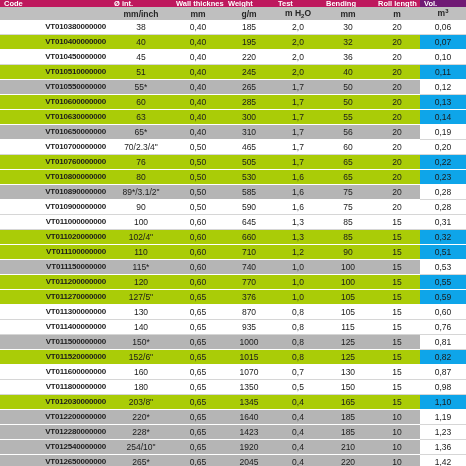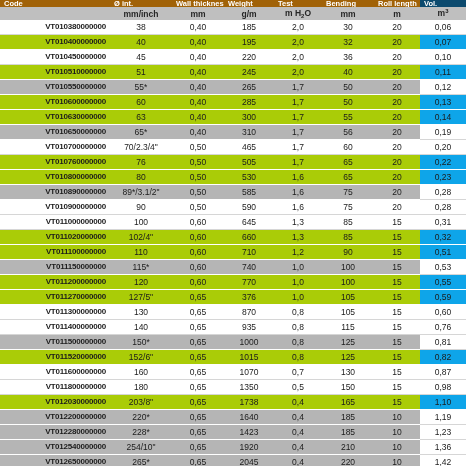--- a/index.html
+++ b/index.html
@@ -20,27 +20,27 @@
   table.spec col.c1{width:62px;}
   table.spec col.c2{width:52px;}
   table.spec col.c3{width:50px;}
   table.spec col.c4{width:48px;}
   table.spec col.c5{width:52px;}
   table.spec col.c6{width:46px;}
   table.spec col.c7{width:46px;}
 
   
   tr.hdr-top td{
-    background:#a16207;color:#ffffff;
+    background:#be185d;color:#ffffff;
     height:7px;padding:0 4px;
     font-size:7.5px;font-weight:bold;
     vertical-align:bottom;line-height:7px;
     overflow:hidden;white-space:nowrap;
   }
-  tr.hdr-top td.accent{background:#0c4a6e;}
+  tr.hdr-top td.accent{background:#701a75;}
 
   
   tr.hdr-unit td{
     background:#bfbfbf;color:#262626;
     height:12px;padding:0 4px;
     font-size:8.5px;font-weight:bold;
     text-align:center;line-height:12px;
     white-space:nowrap;
   }
   tr.hdr-unit td.c0cell{background:#bfbfbf;}
@@ -363,21 +363,21 @@
           <td>1350</td>
           <td>0,5</td>
           <td>150</td>
           <td>15</td>
           <td class="tail">0,98</td>
         </tr>
         <tr class="r-green">
           <td class="code">VT012030000000</td>
           <td>203/8"</td>
           <td>0,65</td>
-          <td>1738</td>
+          <td>1345</td>
           <td>0,4</td>
           <td>165</td>
           <td>15</td>
           <td class="tail">1,10</td>
         </tr>
         <tr class="r-grey">
           <td class="code">VT012200000000</td>
           <td>220*</td>
           <td>0,65</td>
           <td>1640</td>

